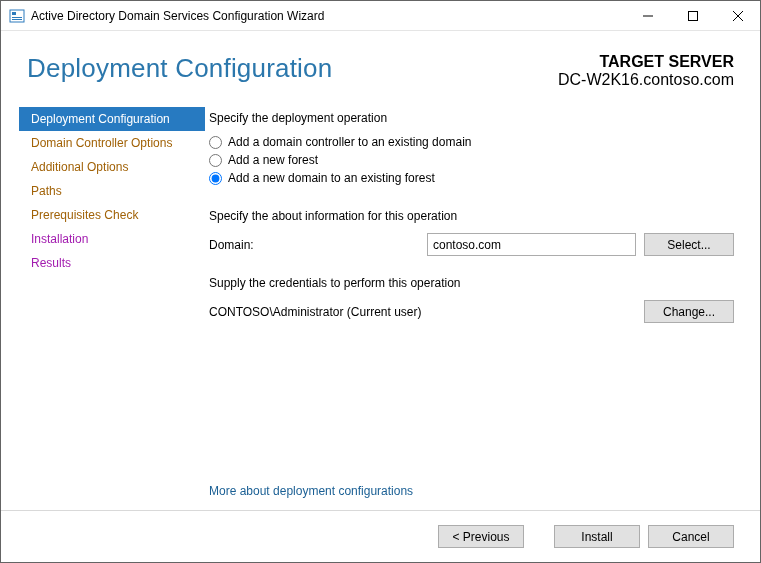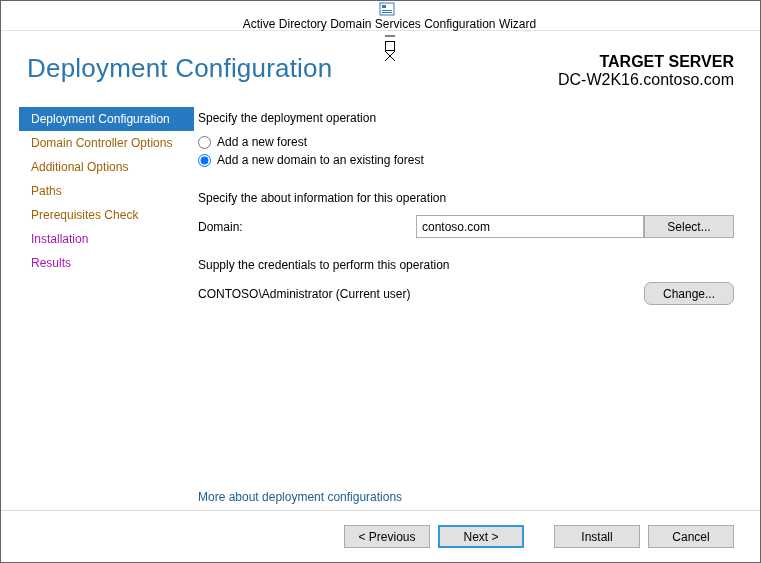--- a/index.html
+++ b/index.html
@@ -13,22 +13,21 @@
   .window {
     width: 761px; height: 563px;
     border: 1px solid #646464;
     display: flex; flex-direction: column;
     position: relative;
   }
   .titlebar {
     height: 30px;
     display: flex; align-items: center;
     border-bottom: 1px solid #e5e5e5;
-    padding-left: 18px;
-    flex-direction: column;
+    padding-left: 8px;
   }
   .titlebar .app-icon { width:16px; height:16px; margin-right:6px; }
   .titlebar .title { flex:1; font-size:12px; color:#000; }
   .winbtn { width:45px; height:29px; display:flex; align-items:center; justify-content:center; }
   .winbtn svg { display:block; }
   .content {
     flex:1; display:flex; flex-direction:column;
     padding: 0;
     justify-content: center;
   }
@@ -49,33 +48,33 @@
   }
   .nav-item.active { background:#277ac1; color:#fff; }
   .nav-item.disabled { color:#a21caf; cursor:default; }
   .main { flex:1; padding: 12px 12px 0 4px; font-size:12px; color:#000; }
   .section-label { margin-bottom:10px; }
   .radio-row { display:flex; align-items:center; margin:4px 0; }
   .radio-row input { margin:0 6px 0 0; }
   .field-row { display:flex; align-items:center; margin-top:6px; }
   .field-row .flabel { min-width:218px; }
   .field-row input[type=text] {
-    width:228px; height:23px;
+    width:209px; height:23px;
     border:1px solid #acacac; padding:2px 5px;
     font-family:inherit; font-size:12px;
   }
   .btn {
     height:23px; min-width:90px;
     background:#e1e1e1; border:1px solid #acacac;
     font-family:inherit; font-size:12px; padding:0 12px;
     cursor:pointer;
   }
   .btn:disabled { color:#000000; cursor:default; background:#e1e1e1; }
-  .btn.select { width:90px; }
-  .btn.change { width:90px;border-radius:7px; }
+  .btn.select { width:90px; margin-left:8px; }
+  .btn.change { width:90px; }
   .link { color:#1a5f94; cursor:pointer; margin-top:16px; display:inline-block; }
   .footer {
     border-top:1px solid #d9d9d9;
     padding:14px 26px; display:flex; justify-content:flex-end; gap:8px;
   }
   .footer .btn { min-width:86px; height:23px; }
   .footer .btn.next { border:2px solid #3398d7; background:#e1e1e1; }
   .spacer { flex:1; }
   .gap { height:20px; }
 </style>
@@ -130,20 +129,24 @@
         <div class="nav-item">Prerequisites Check</div>
         <div class="nav-item disabled">Installation</div>
         <div class="nav-item disabled">Results</div>
       </div>
 
       <div class="main">
         <div class="section-label">Specify the deployment operation</div>
 
         <label class="radio-row">
           <input type="radio" name="op" style="">
+          <span>Add a domain controller to an existing domain</span>
+        </label>
+        <label class="radio-row">
+          <input type="radio" name="op" style="">
           <span>Add a new forest</span>
         </label>
         <label class="radio-row">
           <input type="radio" name="op" checked="" style="">
           <span>Add a new domain to an existing forest</span>
         </label>
 
         <div class="gap"></div>
         <div class="section-label">Specify the about information for this operation</div>
 
@@ -155,28 +158,27 @@
 
         <div class="gap"></div>
         <div class="section-label">Supply the credentials to perform this operation</div>
 
         <div class="field-row">
           <span>CONTOSO\Administrator (Current user)</span>
           <span class="spacer"></span>
           <button class="btn change">Change...</button>
         </div>
 
-        <div style="position:absolute; bottom:58px;">
+        <div style="position:absolute; bottom:64px;">
           <span class="link">More about deployment configurations</span>
         </div>
       </div>
     </div>
   </div>
 
   <div class="footer">
     <button class="btn" disabled="">&lt; Previous</button>
-    <button class="btn next">Next &gt;</button>
     <div style="width:14px"></div>
     <button class="btn" disabled="">Install</button>
     <button class="btn">Cancel</button>
   </div>
 
 </div>
 
 </body></html>

